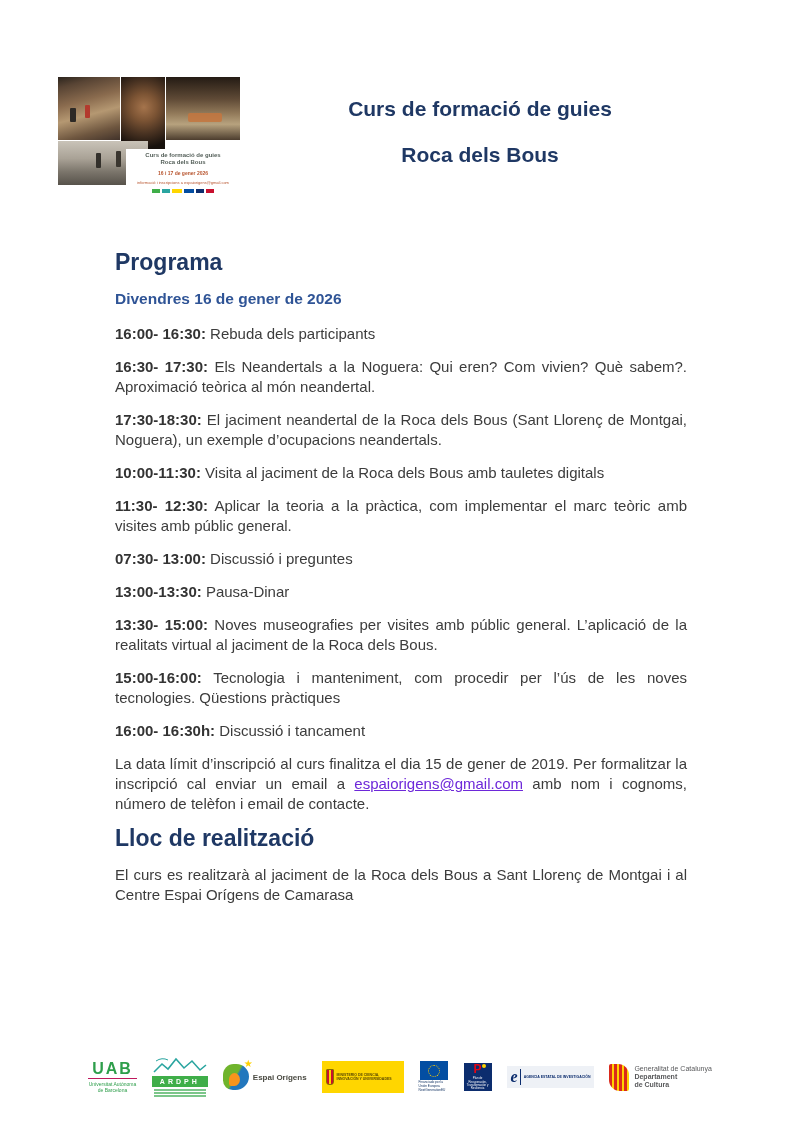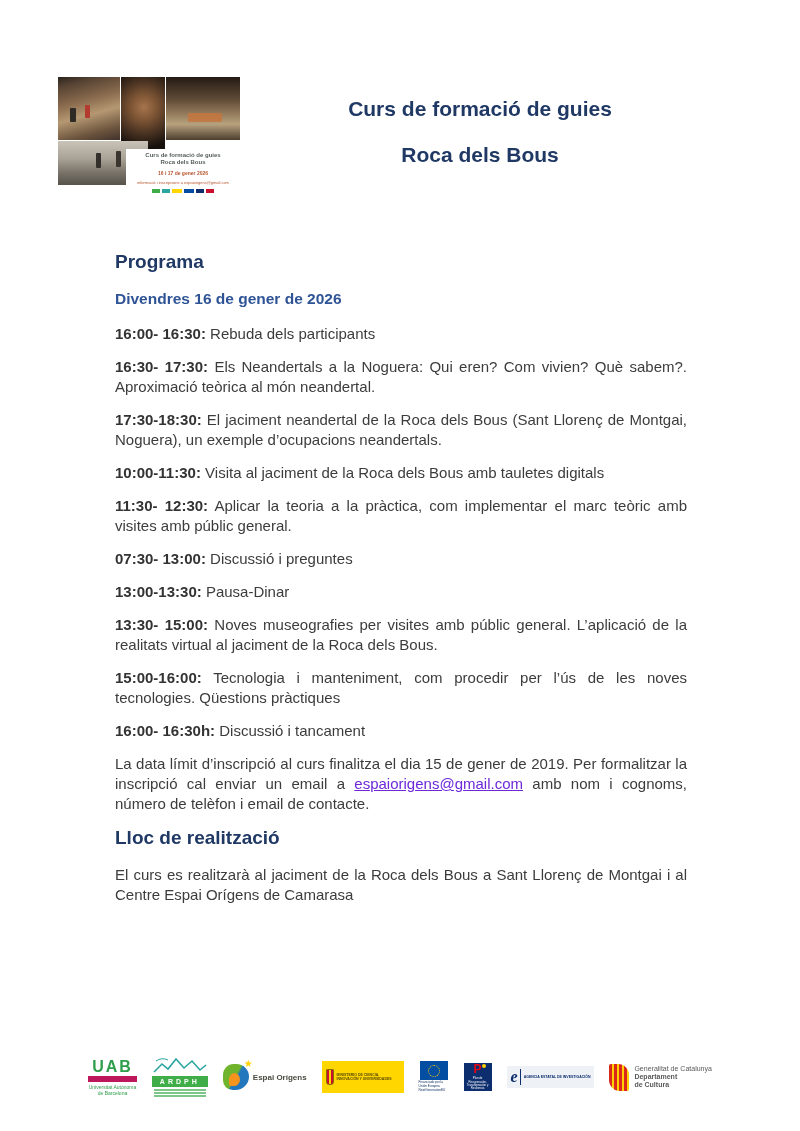--- a/index.html
+++ b/index.html
@@ -32,35 +32,35 @@
   .cap-logos{display:flex;gap:2px;margin-top:4px;align-items:center;}
   .cap-logos span{display:block;height:4px;}
 
   
   .title-wrap{position:absolute;left:280px;top:96px;width:400px;text-align:center;color:#1f3864;}
   .title-wrap .t1{font-size:21px;font-weight:bold;line-height:26px;margin:0 0 20px 0;}
   .title-wrap .t2{font-size:21px;font-weight:bold;line-height:26px;margin:0;}
 
   
   .content{position:absolute;left:115px;top:251px;width:572px;}
-  h2.sec{font-size:19px;line-height:22px;font-weight:bold;color:#1f3864;margin:0 0 16px 0;}
+  h2.sec{font-size:23px;line-height:22px;font-weight:bold;color:#1f3864;margin:0 0 16px 0;}
   h3.day{font-size:15.5px;line-height:20px;font-weight:bold;color:#2f5496;margin:0 0 15px 0;}
   h3.day.spaced{margin-top:33px;}
   p.item,p.para{font-size:15px;line-height:20px;margin:0 0 13px 0;text-align:justify;color:#3c3c3c;}
   p.item strong{color:#333333;}
   a.email{color:#6d28d9;text-decoration:underline;}
   h2.sec.mid{margin-top:0;}
 
   
   .footer{position:absolute;left:0;top:1056px;width:800px;display:flex;justify-content:center;
           align-items:center;gap:15px;}
   .logo{display:flex;align-items:center;}
   
   .uab{flex-direction:column;color:#2e9e4b;text-align:center;}
-  .uab .uab-word{font-size:16px;font-weight:bold;letter-spacing:2px;line-height:16px;border-bottom:6px solid #be185d;padding:0 4px 1px;}
+  .uab .uab-word{font-size:16px;font-weight:bold;letter-spacing:2px;line-height:16px;border-bottom:1px solid #be185d;padding:0 4px 1px;}
   .uab .uab-sub{font-size:5px;line-height:6px;margin-top:2px;white-space:pre-line;}
   
   .ardph{flex-direction:column;width:56px;}
   .ardph svg{display:block;}
   .ardph .bar{width:100%;height:11px;background:#3fae49;color:#ffffff;font-size:7px;font-weight:bold;
               letter-spacing:3px;text-align:center;line-height:11px;}
   .ardph .sub{width:92%;margin-top:2px;}
   .ardph .sub i{display:block;height:2px;background:#7cc68a;margin-bottom:1px;}
   
   .espai{gap:4px;}

